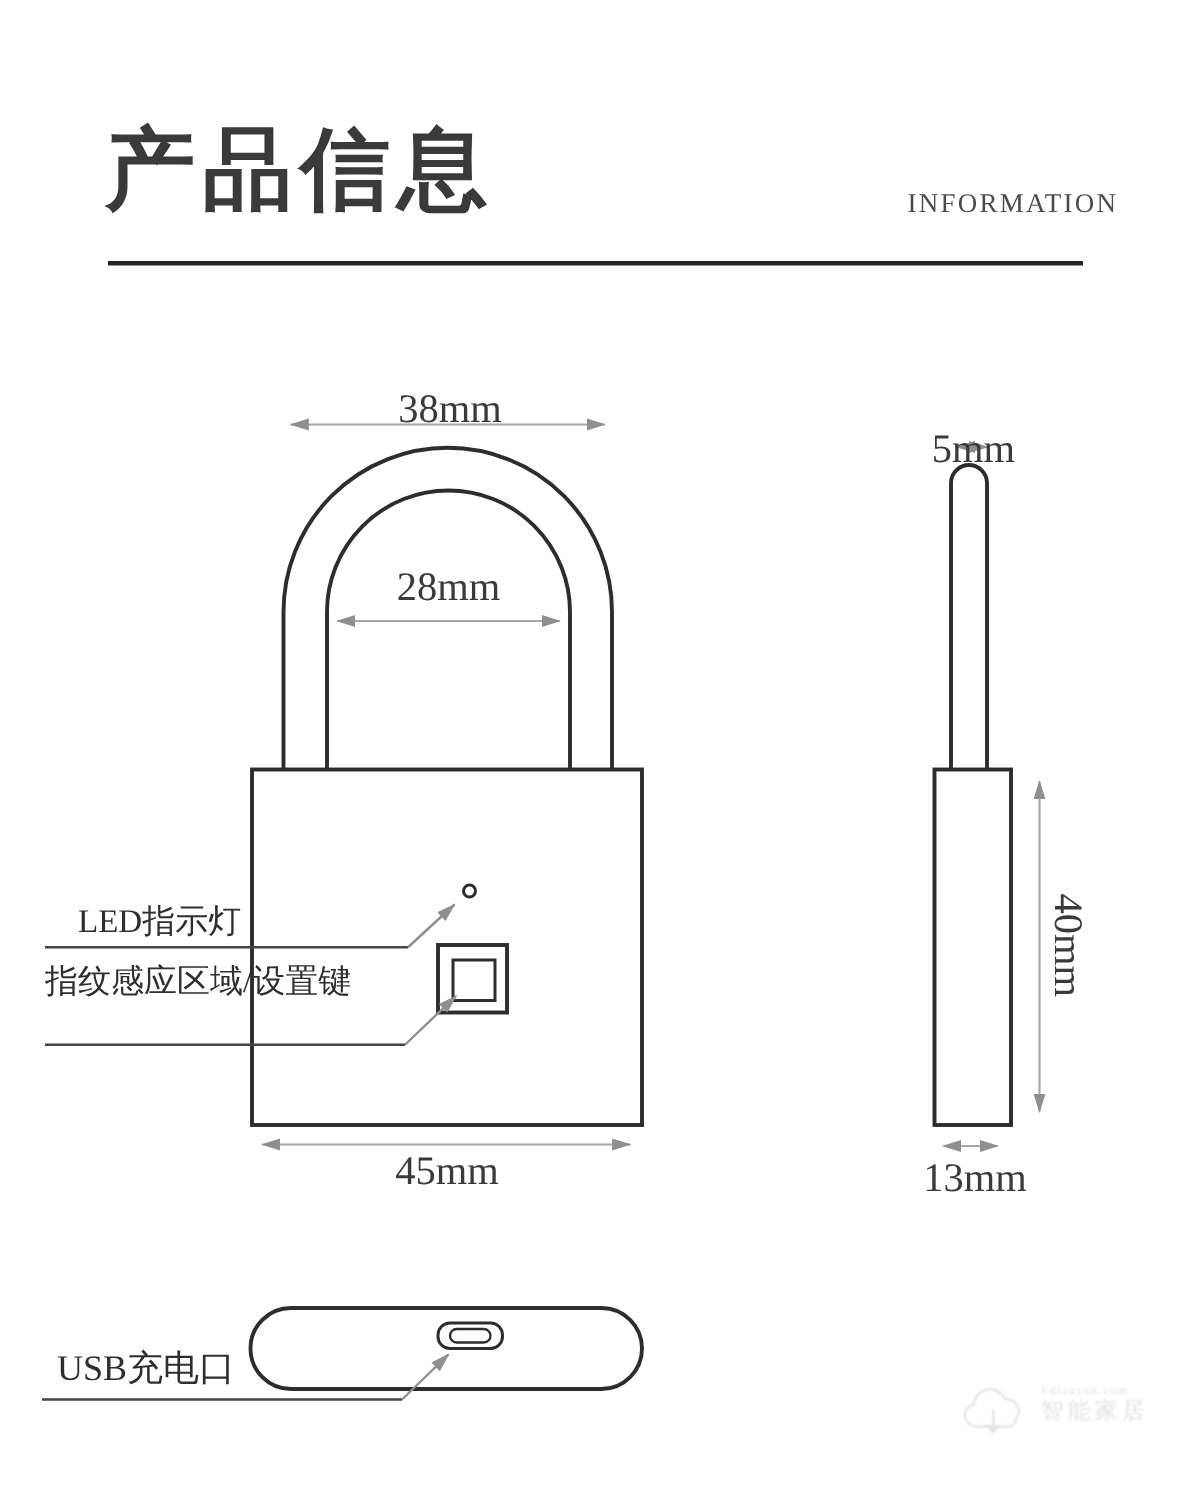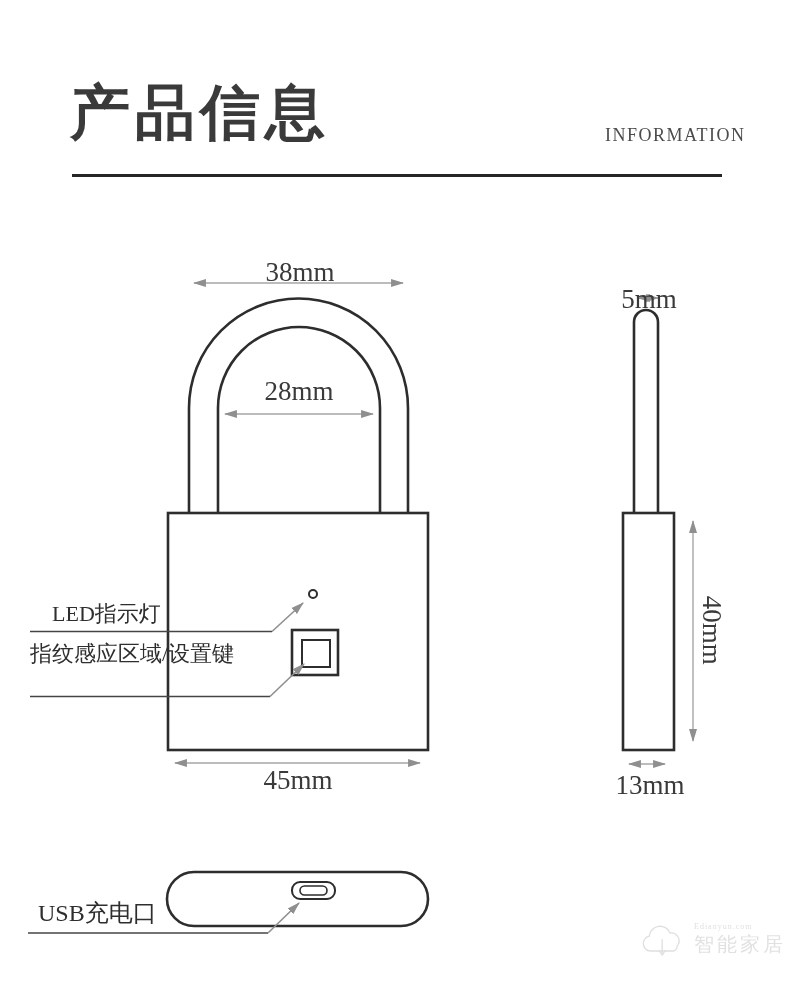--- a/index.html
+++ b/index.html
@@ -48,21 +48,21 @@
   #lblUsb{left:38px;top:899px;font-size:24px;}
   
   .watermark{
     position:absolute;left:638px;top:922px;width:150px;height:48px;
     display:flex;gap:6px;
     opacity:0.55;filter:blur(0.6px);
   }
   .wm-cloud{width:50px;height:38px;flex:0 0 auto;}
   .wm-text{display:flex;flex-direction:column;}
   .wm-line1{font-size:8px;color:#c6c6c6;letter-spacing:1px;white-space:nowrap;}
-  .wm-line2{font-size:20px;color:#c9c9c9;letter-spacing:3px;white-space:nowrap;}
+  .wm-line2{font-size:15px;color:#c9c9c9;letter-spacing:3px;white-space:nowrap;}
 </style>
 </head>
 <body>
 
 <div class="page">
 
   <div class="title">产品信息</div>
   <div class="subtitle">INFORMATION</div>
   <div class="divider"></div>
 

